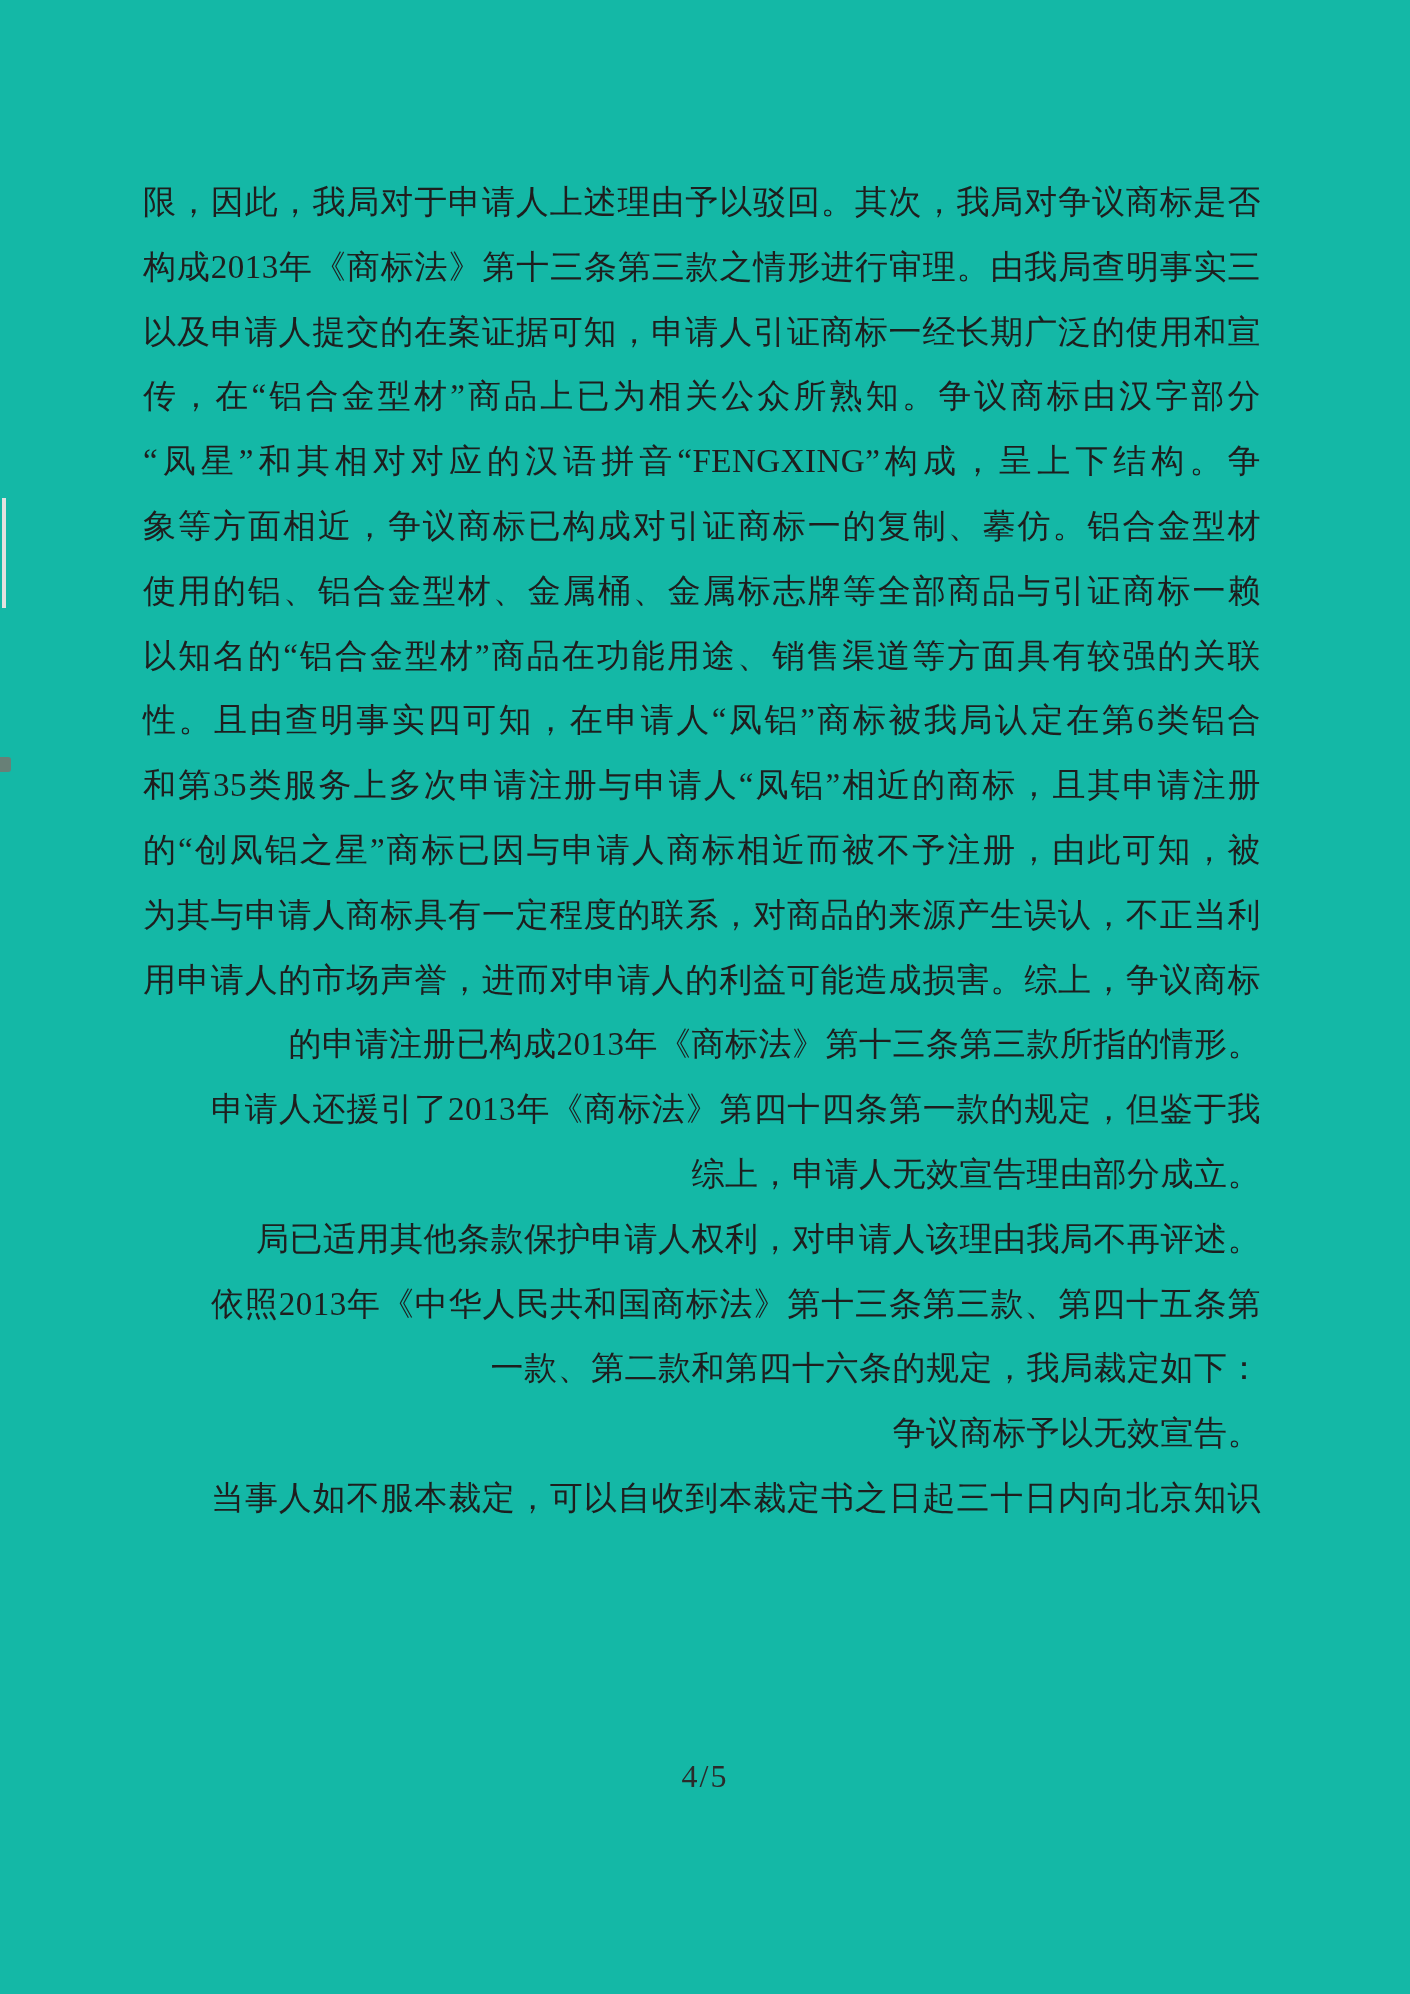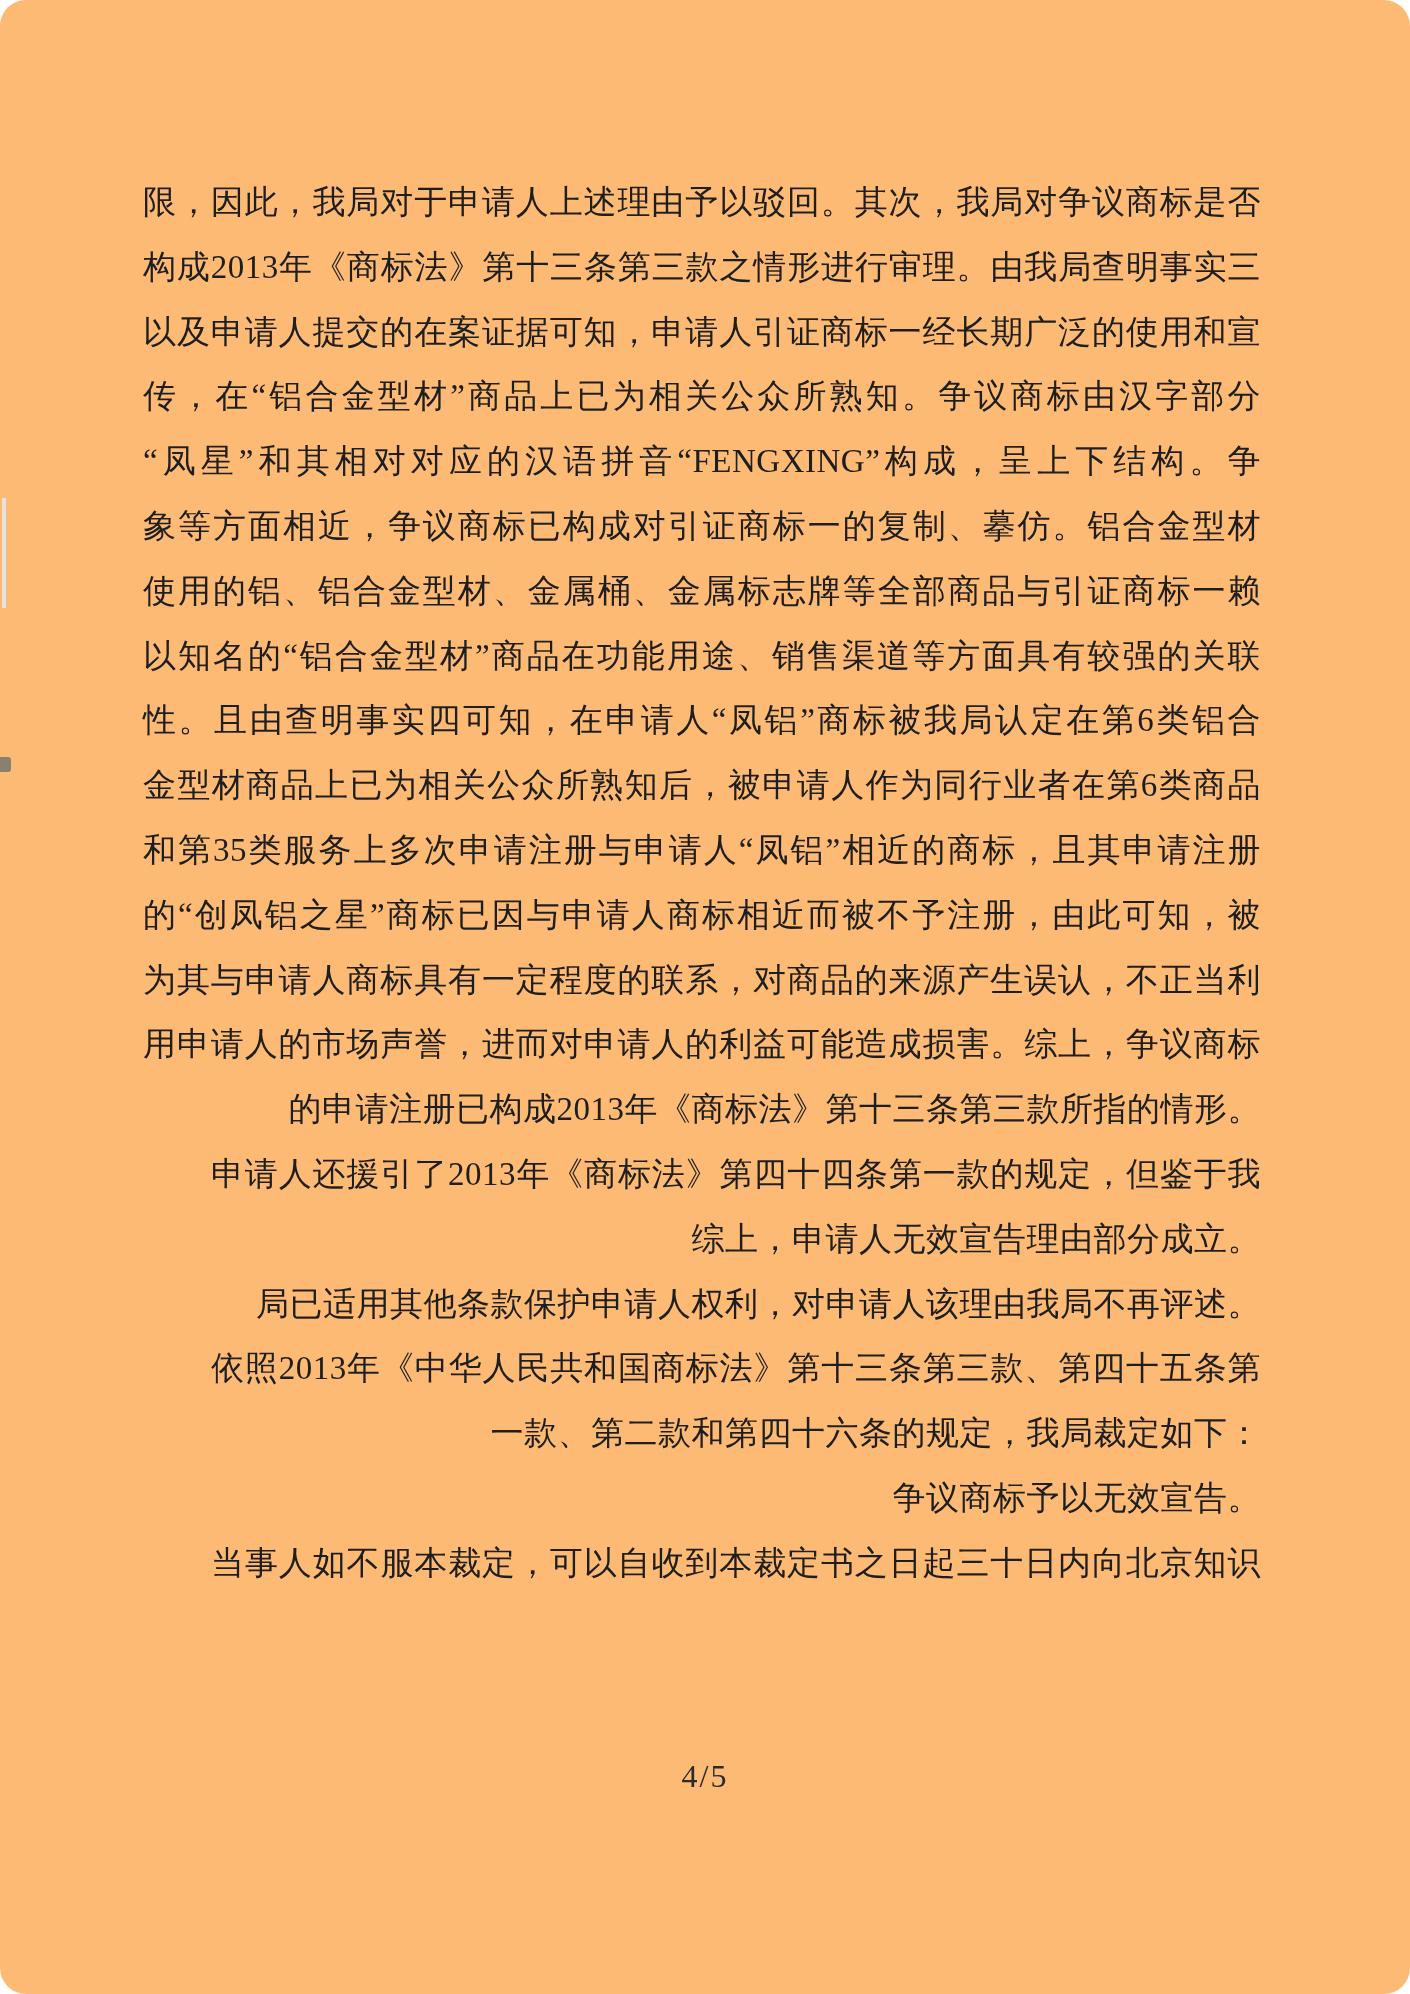--- a/index.html
+++ b/index.html
@@ -4,24 +4,23 @@
 <style>
   html, body {
     margin: 0;
     padding: 0;
     background: #ffffff;
   }
   .page {
     position: relative;
     width: 1410px;
     height: 1994px;
-    background: #fdba74;
+    background: #14b8a6;
     overflow: hidden;
     font-family: "Liberation Serif", "DejaVu Serif", serif;
-    border-radius: 26px;
   }
   
   .scan-artifact-line {
     position: absolute;
     left: 2px;
     top: 498px;
     width: 4px;
     height: 110px;
     background: #e3e2e0;
   }
@@ -80,21 +79,20 @@
   <div class="text-block" id="lines-container">
       <div class="line justify">限，因此，我局对于申请人上述理由予以驳回。其次，我局对争议商标是否</div>
       <div class="line justify">构成2013年《商标法》第十三条第三款之情形进行审理。由我局查明事实三</div>
       <div class="line justify">以及申请人提交的在案证据可知，申请人引证商标一经长期广泛的使用和宣</div>
       <div class="line justify">传，在“铝合金型材”商品上已为相关公众所熟知。争议商标由汉字部分</div>
       <div class="line justify">“凤星”和其相对对应的汉语拼音“FENGXING”构成，呈上下结构。争</div>
       <div class="line justify">象等方面相近，争议商标已构成对引证商标一的复制、摹仿。铝合金型材</div>
       <div class="line justify">使用的铝、铝合金型材、金属桶、金属标志牌等全部商品与引证商标一赖</div>
       <div class="line justify">以知名的“铝合金型材”商品在功能用途、销售渠道等方面具有较强的关联</div>
       <div class="line justify">性。且由查明事实四可知，在申请人“凤铝”商标被我局认定在第6类铝合</div>
-      <div class="line justify">金型材商品上已为相关公众所熟知后，被申请人作为同行业者在第6类商品</div>
       <div class="line justify">和第35类服务上多次申请注册与申请人“凤铝”相近的商标，且其申请注册</div>
       <div class="line justify">的“创凤铝之星”商标已因与申请人商标相近而被不予注册，由此可知，被</div>
       <div class="line justify">为其与申请人商标具有一定程度的联系，对商品的来源产生误认，不正当利</div>
       <div class="line justify">用申请人的市场声誉，进而对申请人的利益可能造成损害。综上，争议商标</div>
       <div class="line">的申请注册已构成2013年《商标法》第十三条第三款所指的情形。</div>
       <div class="line justify indent">申请人还援引了2013年《商标法》第四十四条第一款的规定，但鉴于我</div>
       <div class="line indent">综上，申请人无效宣告理由部分成立。</div>
       <div class="line">局已适用其他条款保护申请人权利，对申请人该理由我局不再评述。</div>
       <div class="line justify indent">依照2013年《中华人民共和国商标法》第十三条第三款、第四十五条第</div>
       <div class="line">一款、第二款和第四十六条的规定，我局裁定如下：</div>

